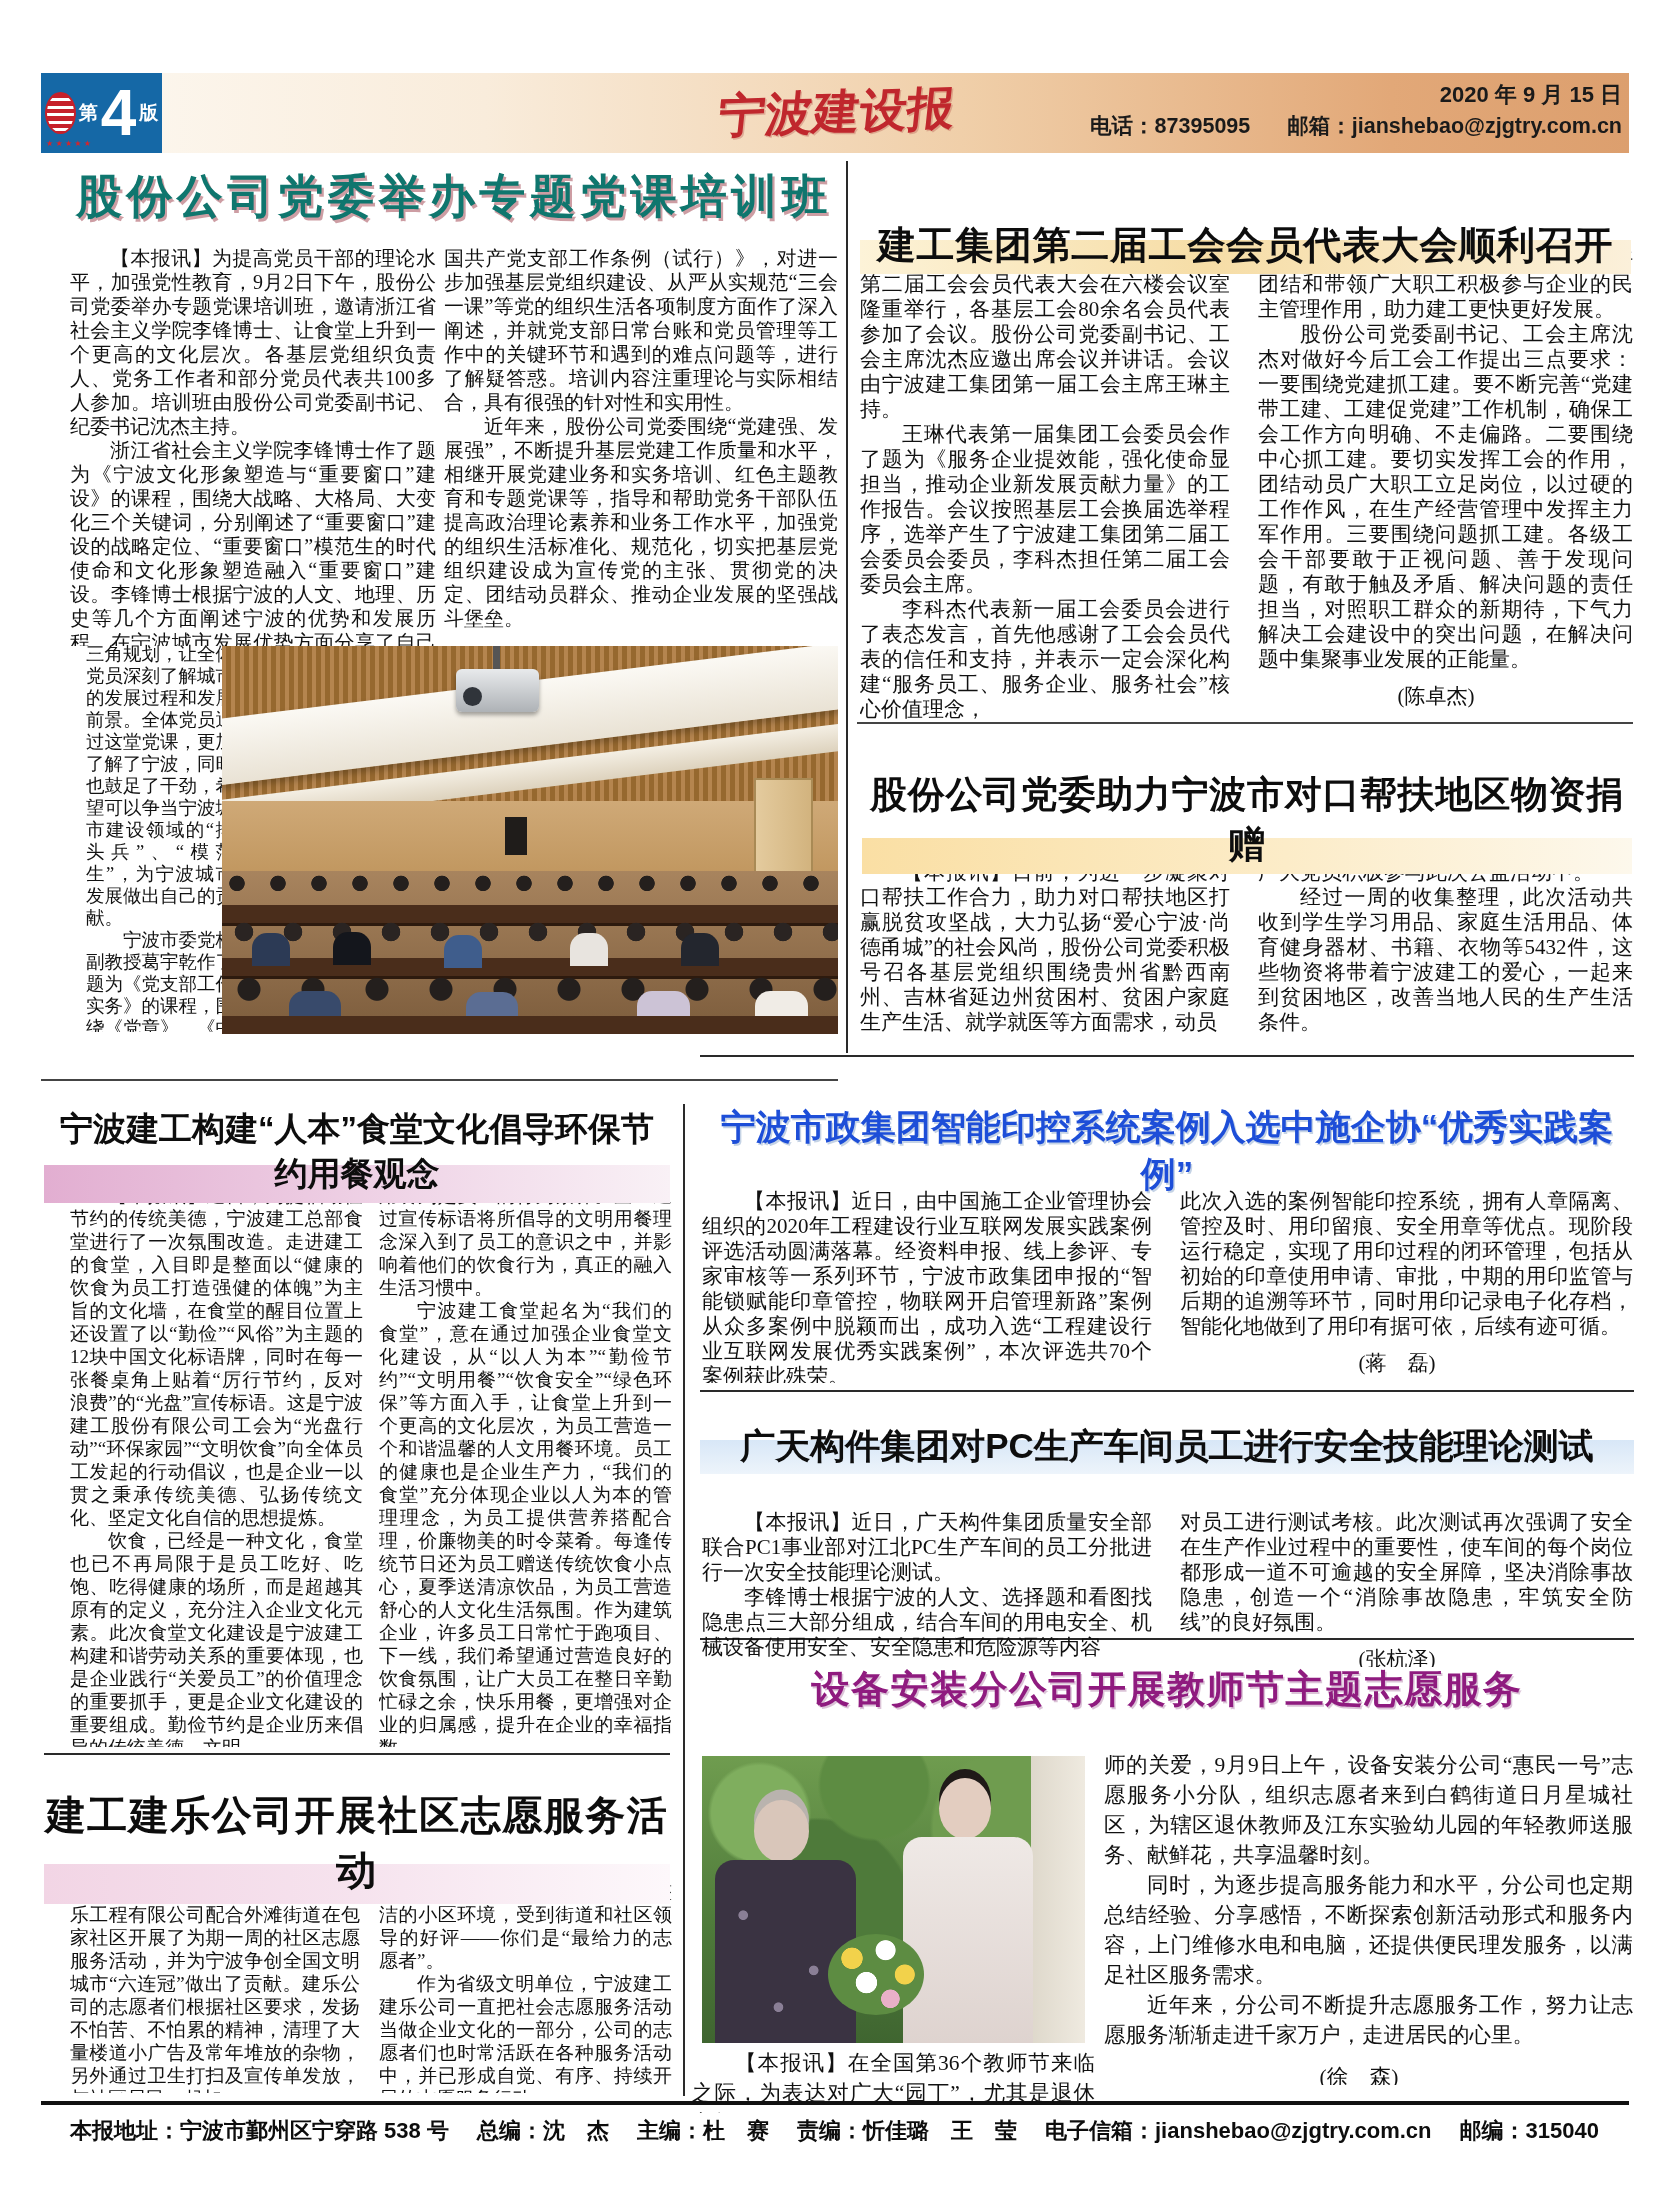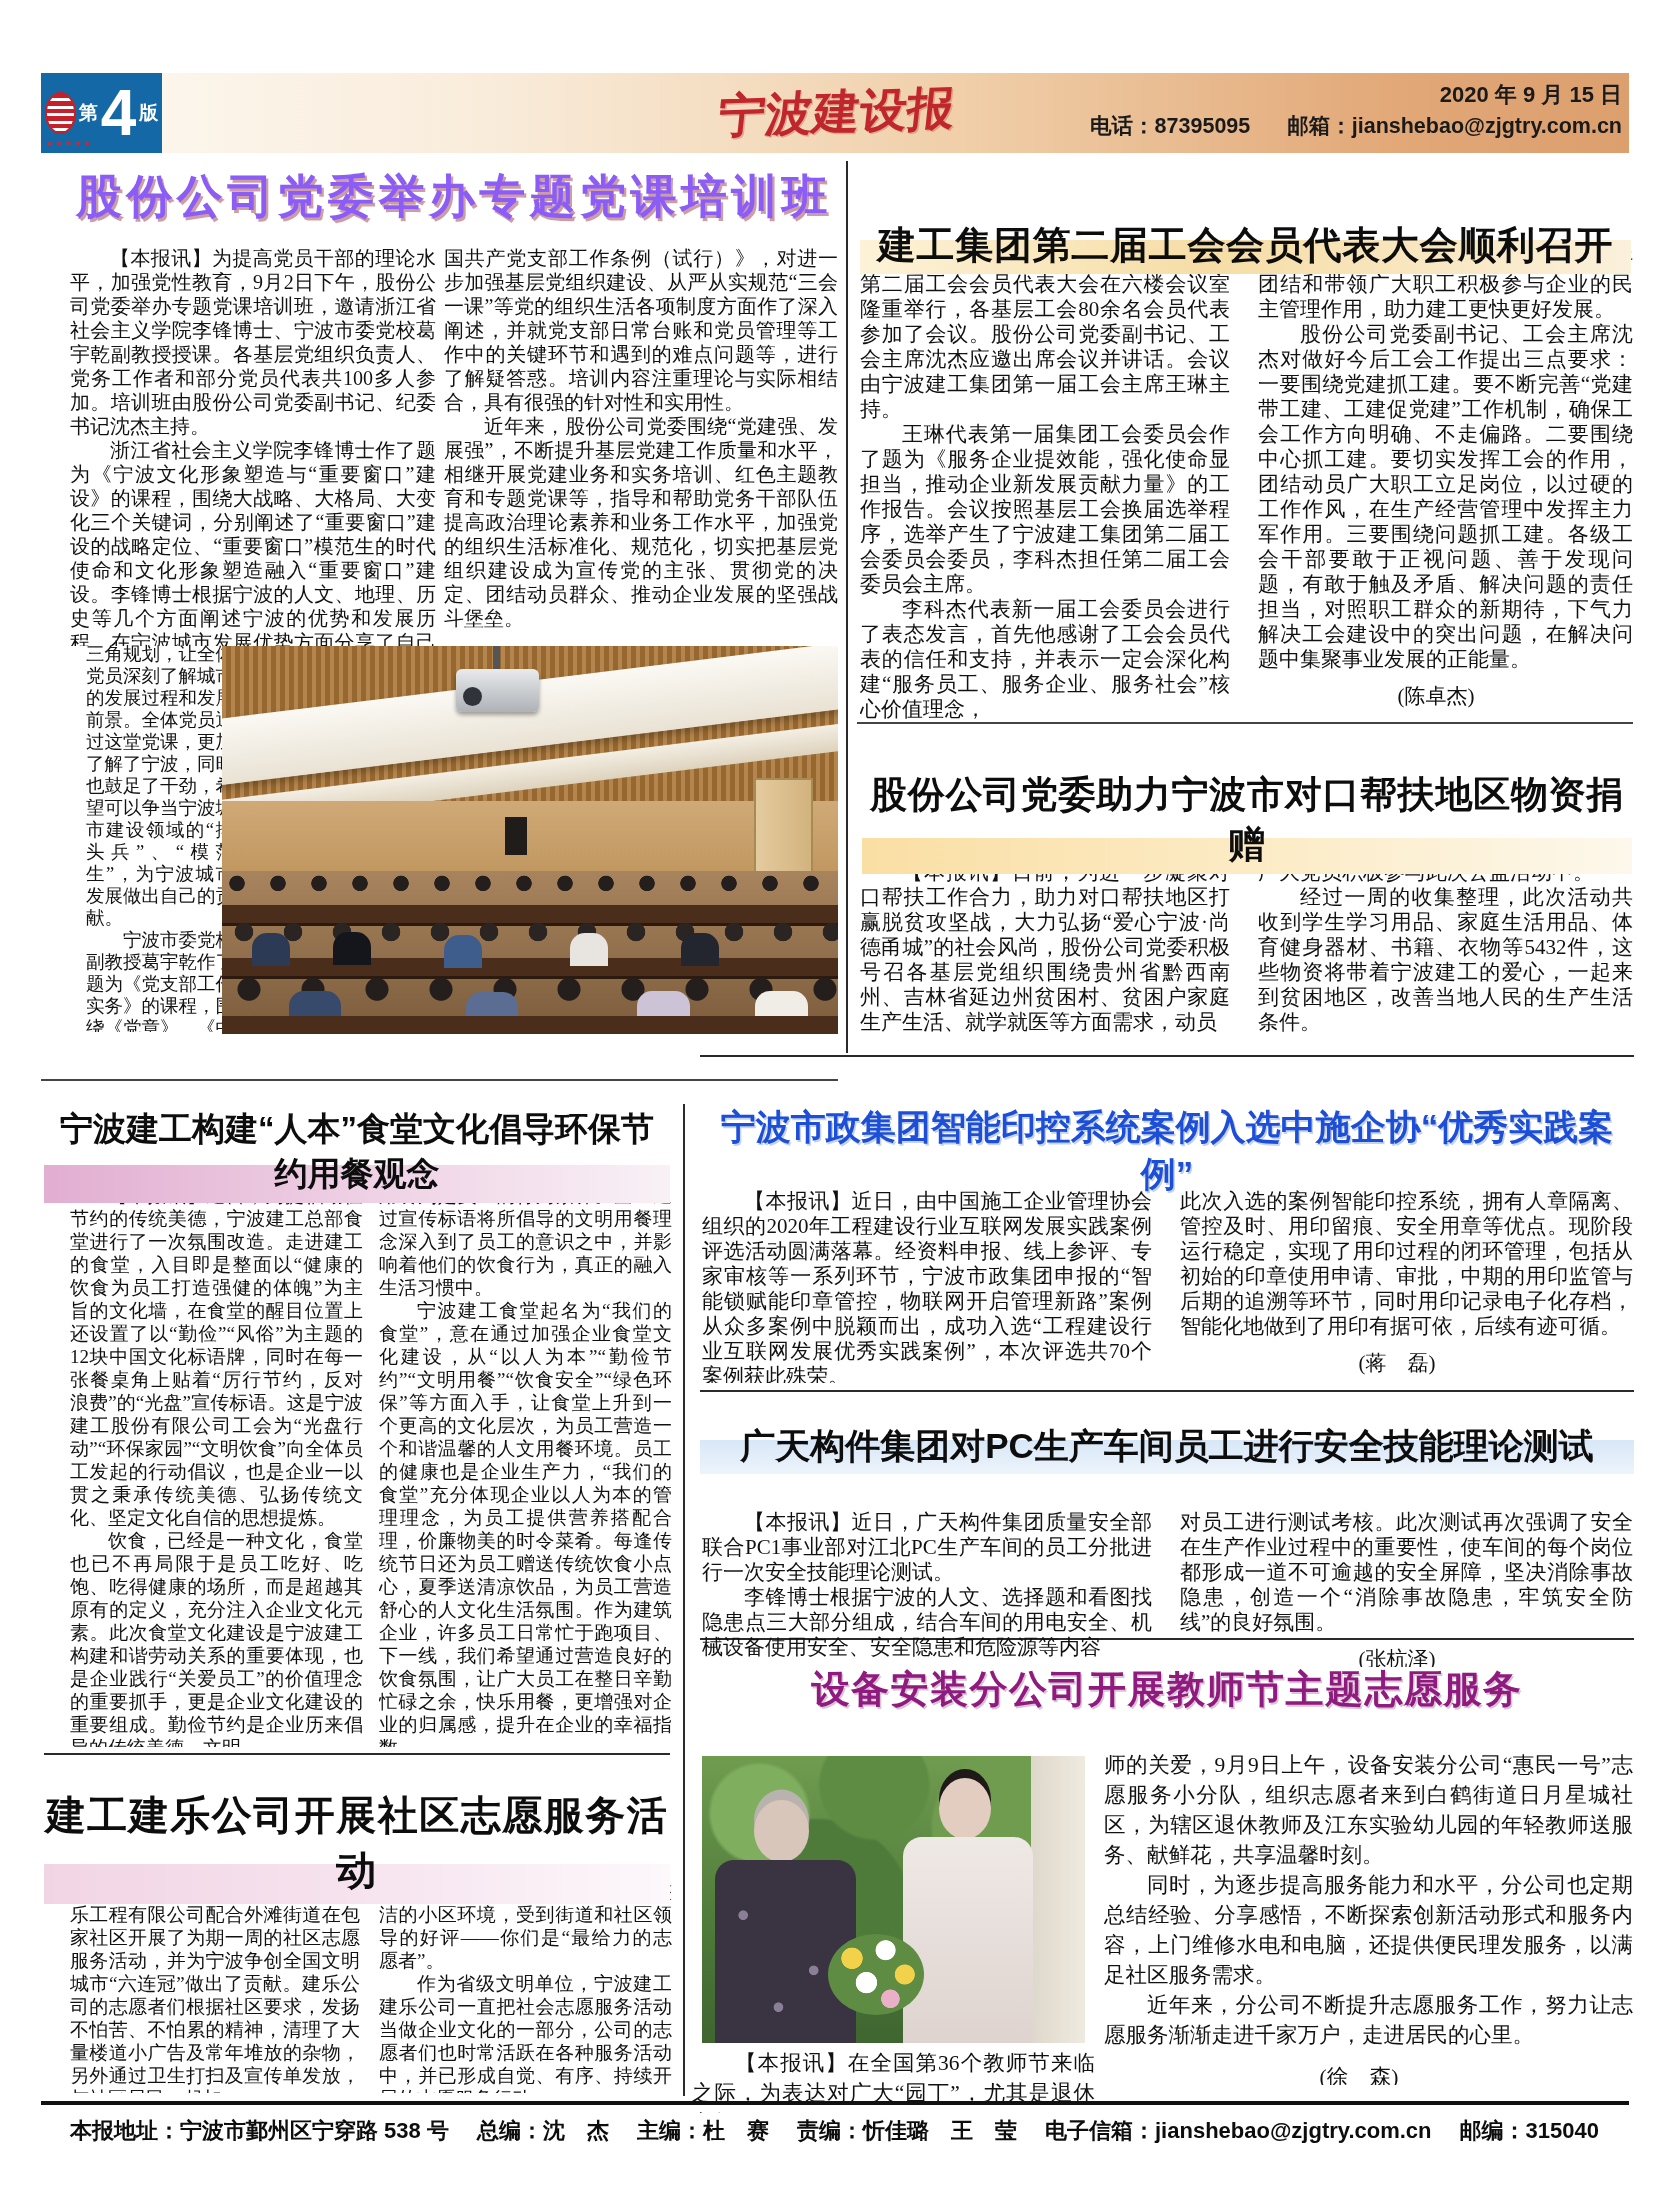--- a/index.html
+++ b/index.html
@@ -22,21 +22,21 @@
   #hdr-date{font-size:22px;line-height:30px;}
   #hdr-contact{font-size:21.5px;line-height:33px;}
   
   .vrule{width:1.5px;background:#2a2a2a;}
   .hrule{height:2.2px;background:#2a2a2a;}
   .hrule-thin{height:1.5px;background:#444;}
   #footer-rule{left:41px;top:2101px;width:1588px;height:3.7px;background:#111;}
   
   .title{font-family:"Liberation Sans",sans-serif;font-weight:bold;text-align:center;margin:0;position:relative;z-index:2;}
   .band{position:absolute;left:0;right:0;z-index:1;}
-  #t-dangke{color:#8b5cf6;font-size:46px;letter-spacing:4.4px;text-shadow:2.2px 3px 0 rgba(130,10,25,.4);}
+  #t-dangke{color:#0f766e;font-size:46px;letter-spacing:4.4px;text-shadow:2.2px 3px 0 rgba(130,10,25,.4);}
   #t-gonghui{color:#0d0d0d;font-size:38px;letter-spacing:0.7px;margin-top:48px;}
   #w-gonghui .band{bottom:-3px;height:34px;background:linear-gradient(90deg,#fdf3d8 0%,#f6dda6 45%,#fbf0da 100%);}
   #t-juanzeng{color:#0d0d0d;font-size:37px;letter-spacing:0.7px;}
   #w-juanzeng .band{bottom:-4.4px;height:36px;background:linear-gradient(90deg,#fadfa4 0%,#fcecc8 55%,#fdf8ec 100%);}
   #t-shitang{color:#0d0d0d;font-size:33px;}
   #w-shitang .band{bottom:-6px;height:38px;background:linear-gradient(90deg,#e2aed1 0%,#efd3e6 55%,#f9f1f6 100%);}
   #t-yinkong{color:#1d4ed8;font-size:35px;text-shadow:1.5px 2.2px 0 rgba(25,80,150,.25);}
   #t-guangtian{color:#0d0d0d;font-size:35px;}
   #w-guangtian .band{bottom:-4.4px;height:34px;background:linear-gradient(180deg,#d8e7f7 0%,#edf4fb 100%);}
   #t-shebei{color:#8f1b7f;font-size:38px;letter-spacing:1.5px;text-shadow:1.5px 2.2px 0 rgba(110,15,95,.25);}
@@ -117,21 +117,21 @@
   <div class="abs hrule" style="left:700px;top:1055px;width:934px;"></div>
   <div class="abs hrule" style="left:700px;top:1390px;width:934px;"></div>
   <div class="abs hrule" style="left:700px;top:1638px;width:934px;"></div>
   <div class="abs hrule" style="left:44px;top:1753px;width:626px;"></div>
   <div class="abs" id="footer-rule"></div>
 
   <div class="abs" style="left:70px;top:166px;width:768px;">
     <h1 class="title" id="t-dangke">股份公司党委举办专题党课培训班</h1>
   </div>
   <div class="col fs-a" style="left:70px;top:246px;width:366px;height:400px;">
-    <p class="para">【本报讯】为提高党员干部的理论水平，加强党性教育，9月2日下午，股份公司党委举办专题党课培训班，邀请浙江省社会主义学院李锋博士、宁波市委党校葛宇乾副教授授课。各基层党组织负责人、党务工作者和部分党员代表共100多人参加。培训班由股份公司党委副书记、纪委书记沈杰主持。</p>
+    <p class="para">【本报讯】为提高党员干部的理论水平，加强党性教育，9月2日下午，股份公司党委举办专题党课培训班，邀请浙江省社会主义学院李锋博士、让食堂上升到一个更高的文化层次。各基层党组织负责人、党务工作者和部分党员代表共100多人参加。培训班由股份公司党委副书记、纪委书记沈杰主持。</p>
     <p class="para">浙江省社会主义学院李锋博士作了题为《宁波文化形象塑造与“重要窗口”建设》的课程，围绕大战略、大格局、大变化三个关键词，分别阐述了“重要窗口”建设的战略定位、“重要窗口”模范生的时代使命和文化形象塑造融入“重要窗口”建设。李锋博士根据宁波的人文、地理、历史等几个方面阐述宁波的优势和发展历程，在宁波城市发展优势方面分享了自己的想法和见解，同时也谈及下一步长</p>
   </div>
   <div class="col fs-n" style="left:70px;top:643px;width:148px;height:389px;">
     <p class="para cont">三角规划，让全体党员深刻了解城市的发展过程和发展前景。全体党员通过这堂党课，更加了解了宁波，同时也鼓足了干劲，希望可以争当宁波城市建设领域的“排头兵”、“模范生”，为宁波城市发展做出自己的贡献。</p>
     <p class="para">宁波市委党校副教授葛宇乾作了题为《党支部工作实务》的课程，围绕《党章》、《中</p>
   </div>
   <div class="col fs-a" style="left:444px;top:246px;width:394px;height:397px;">
     <p class="para cont">国共产党支部工作条例（试行）》，对进一步加强基层党组织建设、从严从实规范“三会一课”等党的组织生活各项制度方面作了深入阐述，并就党支部日常台账和党员管理等工作中的关键环节和遇到的难点问题等，进行了解疑答惑。培训内容注重理论与实际相结合，具有很强的针对性和实用性。</p>
     <p class="para">近年来，股份公司党委围绕“党建强、发展强”，不断提升基层党建工作质量和水平，相继开展党建业务和实务培训、红色主题教育和专题党课等，指导和帮助党务干部队伍提高政治理论素养和业务工作水平，加强党的组织生活标准化、规范化，切实把基层党组织建设成为宣传党的主张、贯彻党的决定、团结动员群众、推动企业发展的坚强战斗堡垒。</p>
     <p class="sig">(杜　赛)</p>

